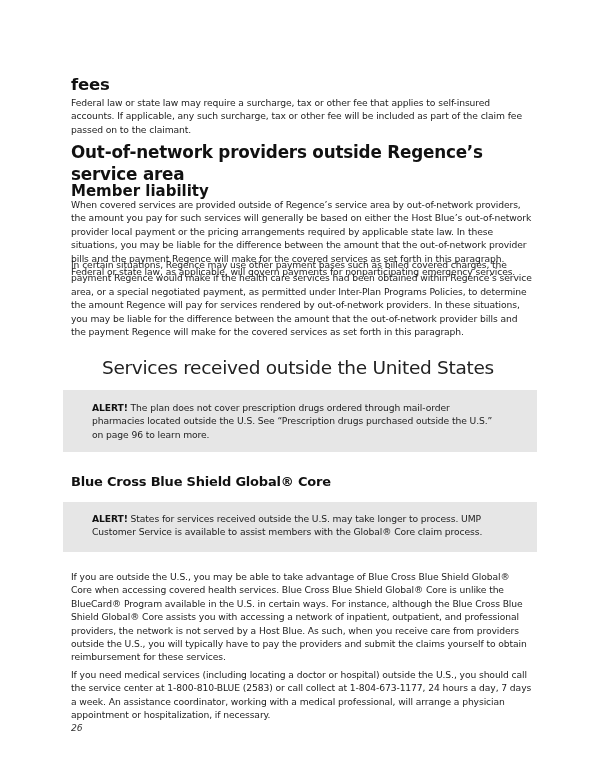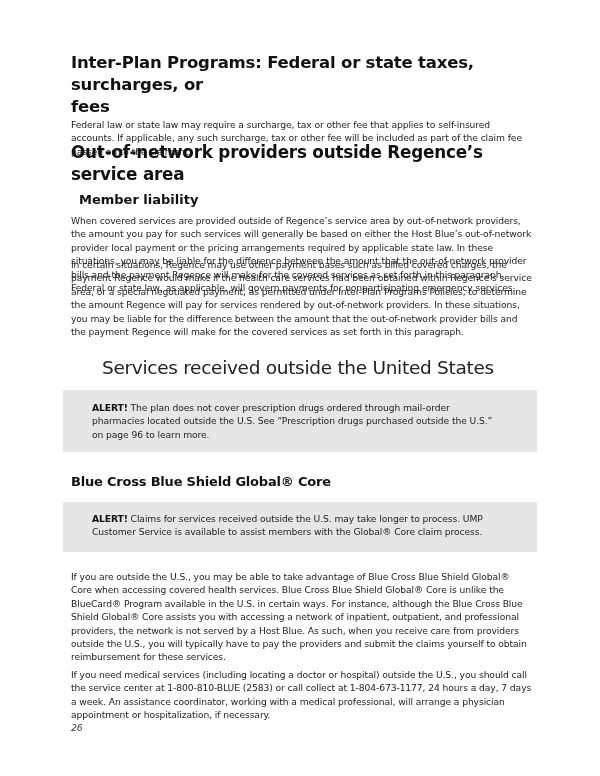--- a/index.html
+++ b/index.html
@@ -3,35 +3,35 @@
 <meta charset="utf-8">
 <style>
   html, body { margin: 0; padding: 0; background: #ffffff; }
   body { width: 600px; height: 776px; position: relative; overflow: hidden;
          font-family: "DejaVu Sans", sans-serif; color: #1a1a1a; }
   h2.h-bold { font-family: "DejaVu Sans", sans-serif; font-weight: bold; font-size: 16.5px;
               line-height: 22px; margin: 0; color: #111; letter-spacing: -0.2px; }
   h2.h-light { font-family: "DejaVu Sans", sans-serif; font-weight: normal; font-size: 18.5px;
                line-height: 24px; margin: 0; color: #222; letter-spacing: -0.3px; }
   p { font-size: 9.2px; line-height: 13.4px; margin: 0; color: #1d1d1d; letter-spacing: -0.1px; }
-  .sub { font-weight: bold; font-size: 13px; line-height: 13px; margin: 8px; color: #111; }
+  .sub { font-weight: bold; font-size: 15px; line-height: 13px; margin: 0; color: #111; }
   .alert { position: absolute; left: 63px; width: 474px; background: #e6e6e6; }
   .alert p { position: absolute; left: 29px; width: 410px; }
   .alert b { font-weight: bold; color: #111; text-align: right; }
   .footer { position: absolute; left: 71px; top: 722px; width: 460px; font-style: italic;
             font-size: 9.2px; color: #333; display: flex; justify-content: space-between; }
 </style>
 </head>
 <body>
 
 <div>
 
   <div style="position:absolute;left:71px;top:52px;width:462px;">
     <h2 class="h-bold">
-      <span>Inter-Plan Programs: Federal or state taxes, surcharges, or</span><br>
+      <br>
       <span>fees</span>
     </h2>
     <p>Federal law or state law may require a surcharge, tax or other fee that applies to self-insured accounts. If applicable, any such surcharge, tax or other fee will be included as part of the claim fee passed on to the claimant.</p>
   </div>
 
   <div style="position:absolute;left:71px;top:141px;width:462px;">
     <h2 class="h-bold" style="font-size:16.8px;">Out-of-network providers outside Regence’s service area</h2>
     <div class="sub">Member liability</div>
     <p>When covered services are provided outside of Regence’s service area by out-of-network providers, the amount you pay for such services will generally be based on either the Host Blue’s out-of-network provider local payment or the pricing arrangements required by applicable state law. In these situations, you may be liable for the difference between the amount that the out-of-network provider bills and the payment Regence will make for the covered services as set forth in this paragraph. Federal or state law, as applicable, will govern payments for nonparticipating emergency services.</p>
   </div>
@@ -45,21 +45,21 @@
   <div class="alert" style="top:390px;height:62px;">
     <p style="top:11px;">
       <b>ALERT!</b><span> The plan does not cover prescription drugs ordered through mail-order pharmacies located outside the U.S. See “Prescription drugs purchased outside the U.S.” on page 96 to learn more.</span>
     </p>
   </div>
 
   <h2 class="h-bold" style="position:absolute;left:71px;top:471px;font-size:13px;">Blue Cross Blue Shield Global® Core</h2>
 
   <div class="alert" style="top:502px;height:50px;">
     <p style="top:10px;">
-      <b>ALERT!</b><span> Claims for services received outside the U.S. may take longer to process. UMP Customer Service is available to assist members with the Global® Core claim process.</span>
+      <b>ALERT!</b><span> States for services received outside the U.S. may take longer to process. UMP Customer Service is available to assist members with the Global® Core claim process.</span>
     </p>
   </div>
 
   <p style="position:absolute;left:71px;top:570px;width:462px;">If you are outside the U.S., you may be able to take advantage of Blue Cross Blue Shield Global® Core when accessing covered health services. Blue Cross Blue Shield Global® Core is unlike the BlueCard® Program available in the U.S. in certain ways. For instance, although the Blue Cross Blue Shield Global® Core assists you with accessing a network of inpatient, outpatient, and professional providers, the network is not served by a Host Blue. As such, when you receive care from providers outside the U.S., you will typically have to pay the providers and submit the claims yourself to obtain reimbursement for these services.</p>
   <p style="position:absolute;left:71px;top:668px;width:462px;">If you need medical services (including locating a doctor or hospital) outside the U.S., you should call the service center at 1-800-810-BLUE (2583) or call collect at 1-804-673-1177, 24 hours a day, 7 days a week. An assistance coordinator, working with a medical professional, will arrange a physician appointment or hospitalization, if necessary.</p>
 
   <div class="footer">
     <span>26</span>
   </div>
 </div>

